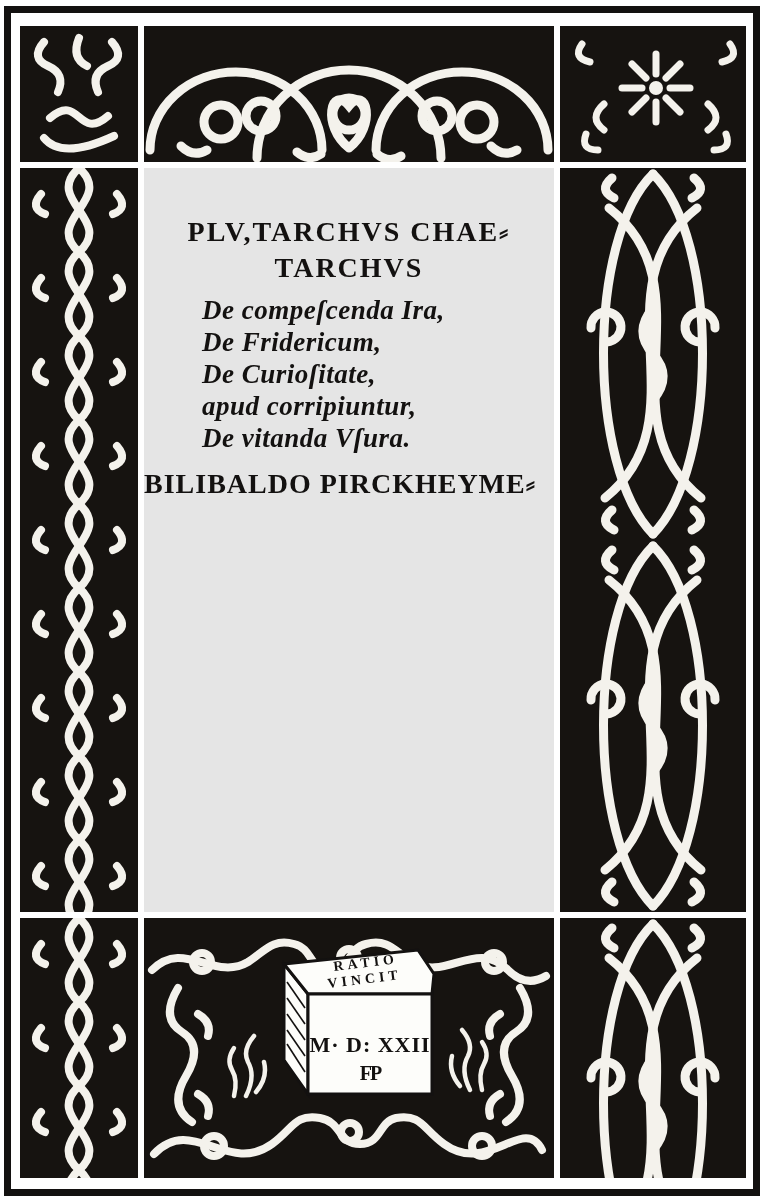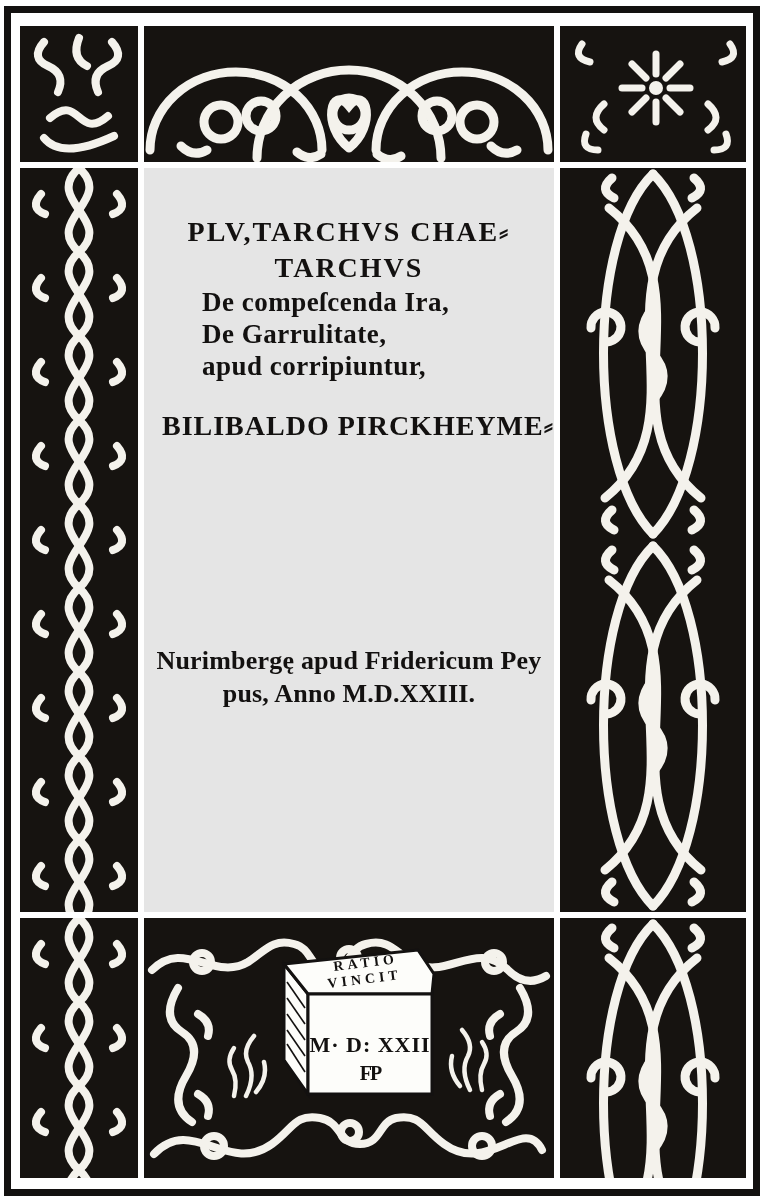--- a/index.html
+++ b/index.html
@@ -26,26 +26,26 @@
   
   .center-panel{
     position:absolute;left:144px;top:168px;width:410px;height:744px;
     background:#e5e5e5;
   }
   .title-block{margin-top:46px;text-align:center;}
   .title-line{
     display:block;font-size:28px;font-weight:700;letter-spacing:2px;
     line-height:36px;white-space:nowrap;
   }
-  .works-block{margin-top:0;padding-left:58px;}
+  .works-block{margin-top:8px;padding-left:58px;font-style:italic;}
   .work-line{
     display:block;font-size:27px;font-weight:700;line-height:32px;
     letter-spacing:0.5px;white-space:nowrap;
   }
-  .translator-block{margin-top:27px;text-align:right;}
+  .translator-block{margin-top:13px;text-align:left;}
   .translator-line{
     display:block;font-size:28px;font-weight:700;letter-spacing:1px;
     line-height:34px;white-space:nowrap;
   }
   .imprint-block{position:absolute;left:0;right:0;top:476px;text-align:center;}
   .imprint-line{
     display:block;font-size:26px;font-weight:700;line-height:33px;
     letter-spacing:0.2px;white-space:nowrap;
   }
   .cube-wrap{position:absolute;left:132px;top:30px;width:172px;height:152px;}
@@ -216,25 +216,23 @@
     </div>
   </div>
 
   <div class="center-panel">
     <div class="title-block">
       <span class="title-line">PLV,TARCHVS CHAE⸗</span>
       <span class="title-line">TARCHVS</span>
     </div>
     <div class="works-block">
       <span class="work-line">De compeſcenda Ira,</span>
-      <span class="work-line">De Garrulitate,</span>
+      <span class="work-line">De Fridericum,</span>
+      <span class="work-line">De Curioſitate,</span>
       <span class="work-line">apud corripiuntur,</span>
+      <span class="work-line">De vitanda Vſura.</span>
     </div>
     <div class="translator-block">
       <span class="translator-line">BILIBALDO PIRCKHEYME⸗</span>
     </div>
-    <div class="imprint-block">
-      <span class="imprint-line">Nurimbergę apud Fridericum Pey</span>
-      <span class="imprint-line">pus, Anno M.D.XXIII.</span>
-    </div>
   </div>
 
 </div>
 
 </body></html>

